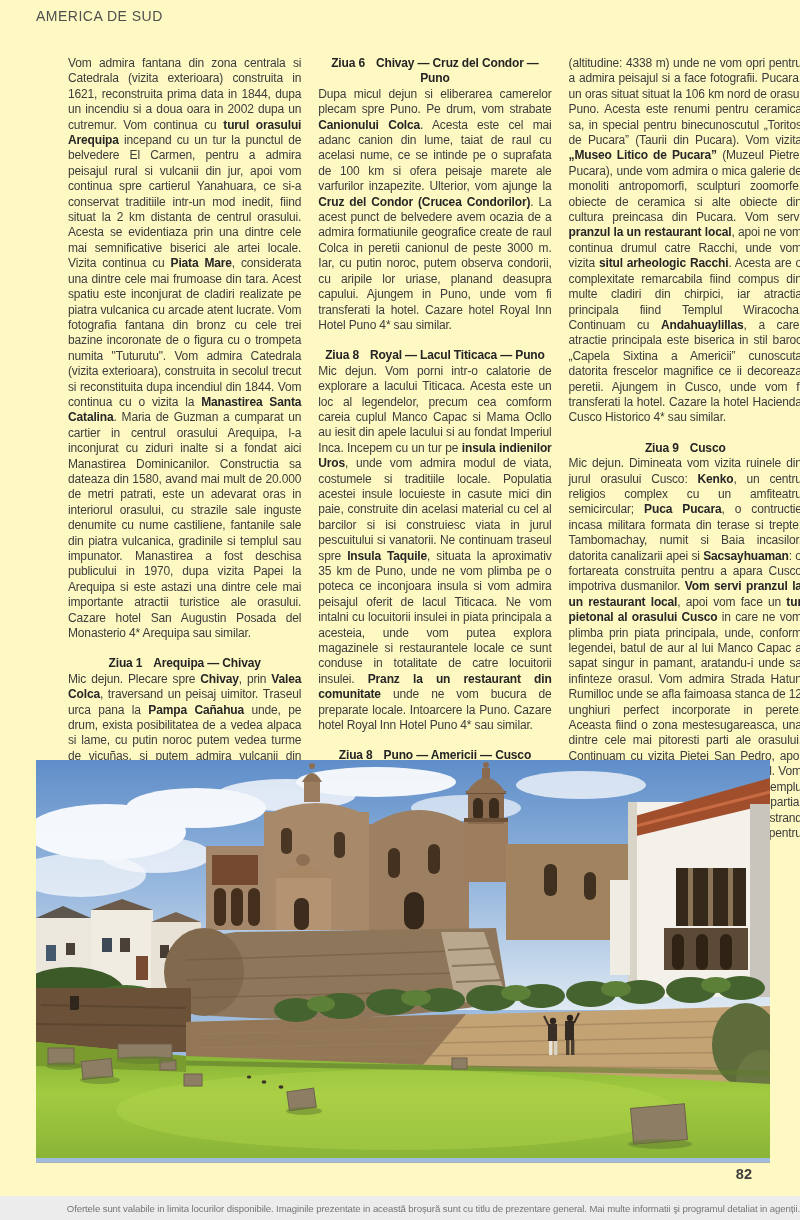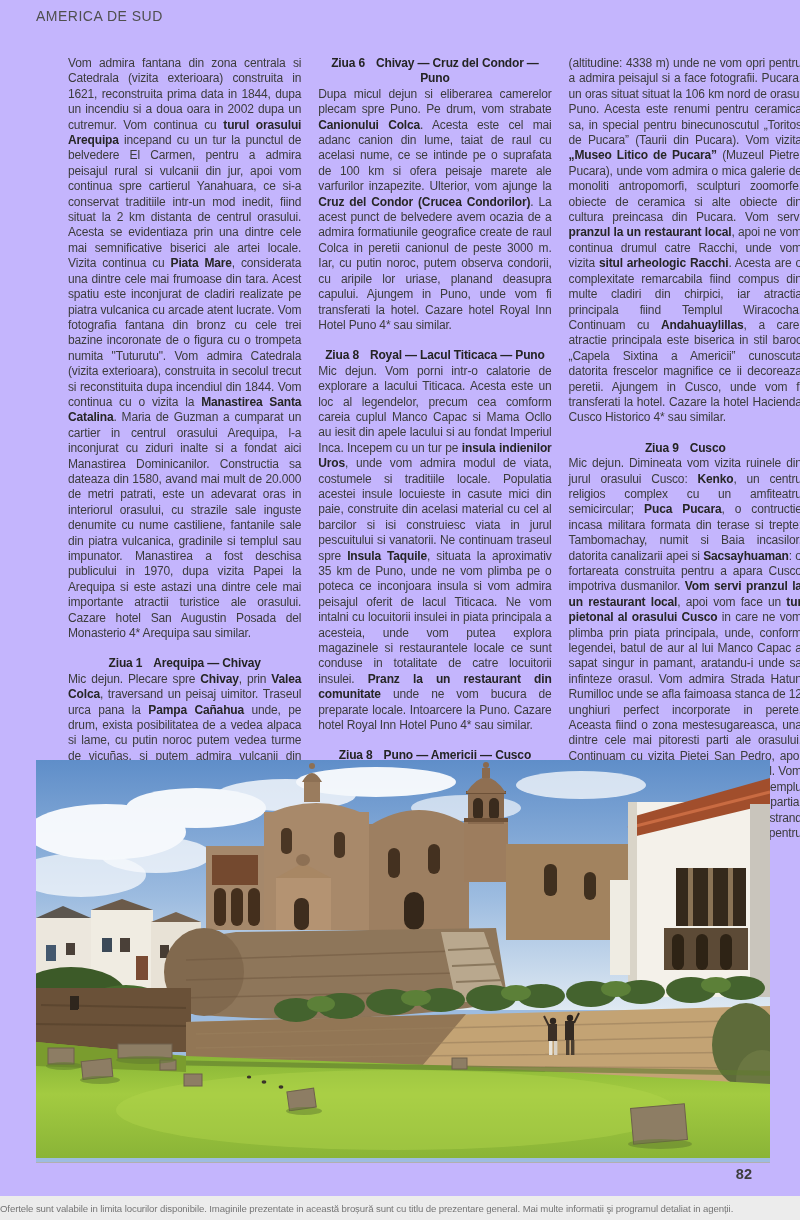--- a/index.html
+++ b/index.html
@@ -1,29 +1,29 @@
 <!DOCTYPE html>
 <html><head>
 <meta charset="utf-8">
 <style>
   * { margin:0; padding:0; box-sizing:border-box; }
   html,body { background:#ffffff; }
   body { font-family:"Liberation Sans", sans-serif; }
-  .page { position:relative; width:800px; height:1220px; background:#c4b5fd; overflow:hidden; }
+  .page { position:relative; width:800px; height:1220px; background:#fef9c3; overflow:hidden; }
   .header { position:absolute; left:36px; top:8px; font-size:14px; letter-spacing:.5px; color:#4f4f4f; }
   .columns { position:absolute; left:36px; top:56px; width:734px; display:flex; gap:17px;margin-left:32px; }
   .col { width:233.3px; font-size:12px; line-height:15.4px; text-align:justify; color:#3c3c3c; letter-spacing:-0.15px; }
   .col p { margin:0; }
   .col b { color:#262626; }
   .day-heading { font-size:12px; line-height:15.4px; margin:15px 0 0 0; color:#242424; text-align:center; font-weight:bold; }
   .col > :first-child { margin-top:0; }
   .day-heading .route { margin-left:11px; }
   .photo { position:absolute; left:36px; top:760px; width:734px; height:403px; overflow:hidden; border-bottom:1px solid #b0b0b0; background:#9dbce0; }
   .pagenum { position:absolute; right:48px; top:1166px; font-size:14.5px; font-weight:bold; color:#3d3d3d; }
-  .footer { position:absolute; left:0; top:1196px; width:800px; height:24px; background:#ececec; display:flex; align-items:center; justify-content:flex-start; }
+  .footer { position:absolute; left:0; top:1196px; width:800px; height:24px; background:#ececec; display:flex; align-items:center; justify-content:flex-end; }
   .footer span { font-size:9.6px; color:#757575; letter-spacing:-0.1px; }
 </style>
 </head>
 <body>
 
 <div class="page">
 
   <div class="header">AMERICA DE SUD</div>
 
   <div class="columns">

